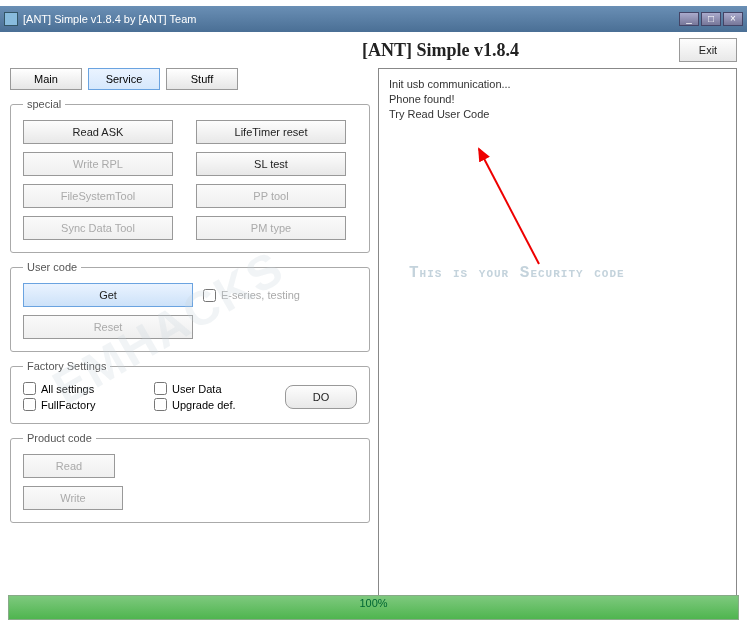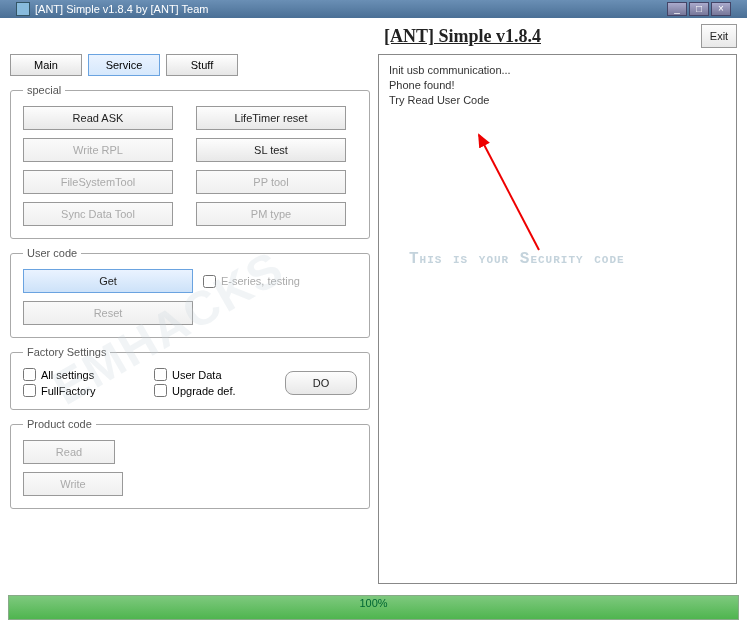--- a/index.html
+++ b/index.html
@@ -1,24 +1,24 @@
 <!DOCTYPE html>
 <html><head>
 <meta charset="utf-8">
 <style>
 * { box-sizing: border-box; margin: 0; padding: 0; }
 body { font-family: Tahoma, Arial, sans-serif; font-size: 11px; background: #fff; width: 747px; height: 628px; overflow: hidden; position: relative; }
 
-.titlebar { height: 18px; background: linear-gradient(#6a8fb5,#4a6f95); color: #fff; display: flex; align-items: center; padding: 0 16px; font-size: 11px; }
+.titlebar { height: 26px; background: linear-gradient(#6a8fb5,#4a6f95); color: #fff; display: flex; align-items: center; padding: 0 4px; font-size: 11px; margin-top: 6px; }
 .titlebar .icon { width: 14px; height: 14px; background: #8bd; margin-right: 5px; border: 1px solid #356; }
 .titlebar .title { flex: 1; }
 .titlebar .winbtn { width: 20px; height: 14px; margin-left: 2px; background: linear-gradient(#aac,#779); border: 1px solid #446; color: #fff; text-align: center; line-height: 12px; font-size: 10px; cursor: pointer; }
 
 .toprow { display: flex; align-items: center; padding: 6px 10px 0 0; justify-content: flex-end; }
-.app-title { font-family: "Comic Sans MS", cursive; font-size: 18px; font-weight: bold; color: #222; margin-right: 160px; text-decoration: underline; }
+.app-title { font-family: "Comic Sans MS", cursive; font-size: 18px; font-weight: bold; color: #222; margin-right: 160px; }
 
 .main-area { display: flex; padding: 6px 10px; gap: 8px; }
 .left-col { width: 360px; }
 .right-col { flex: 1; border: 1px solid #888; background: #fff; position: relative; height: 530px; padding: 8px 10px; }
 
 .tabs { display: flex; gap: 6px; margin-bottom: 8px; }
 .tab { width: 72px; height: 22px; border: 1px solid #999; background: linear-gradient(#fff,#e6e6e6); display: flex; align-items: center; justify-content: center; cursor: pointer; font-size: 11px; }
 .tab.active { border-color: #6aa3e0; background: linear-gradient(#eaf3ff,#d6e8fc); }
 
 fieldset { border: 1px solid #aaa; border-radius: 3px; margin-bottom: 8px; padding: 10px 12px 12px; }
@@ -55,21 +55,21 @@
 <div class="titlebar">
   <div class="icon"></div>
   <div class="title">[ANT] Simple v1.8.4 by [ANT] Team</div>
   <div class="winbtn">_</div>
   <div class="winbtn">□</div>
   <div class="winbtn">×</div>
 </div>
 
 <div class="toprow">
   <div class="app-title">[ANT] Simple v1.8.4</div>
-  <button class="btn" style="width:36px">Exit</button>
+  <button class="btn" style="width:58px">Exit</button>
 </div>
 
 <div class="main-area">
   <div class="left-col">
 
     <div class="tabs">
       <div class="tab">Main</div>
       <div class="tab active">Service</div>
       <div class="tab">Stuff</div>
     </div>

